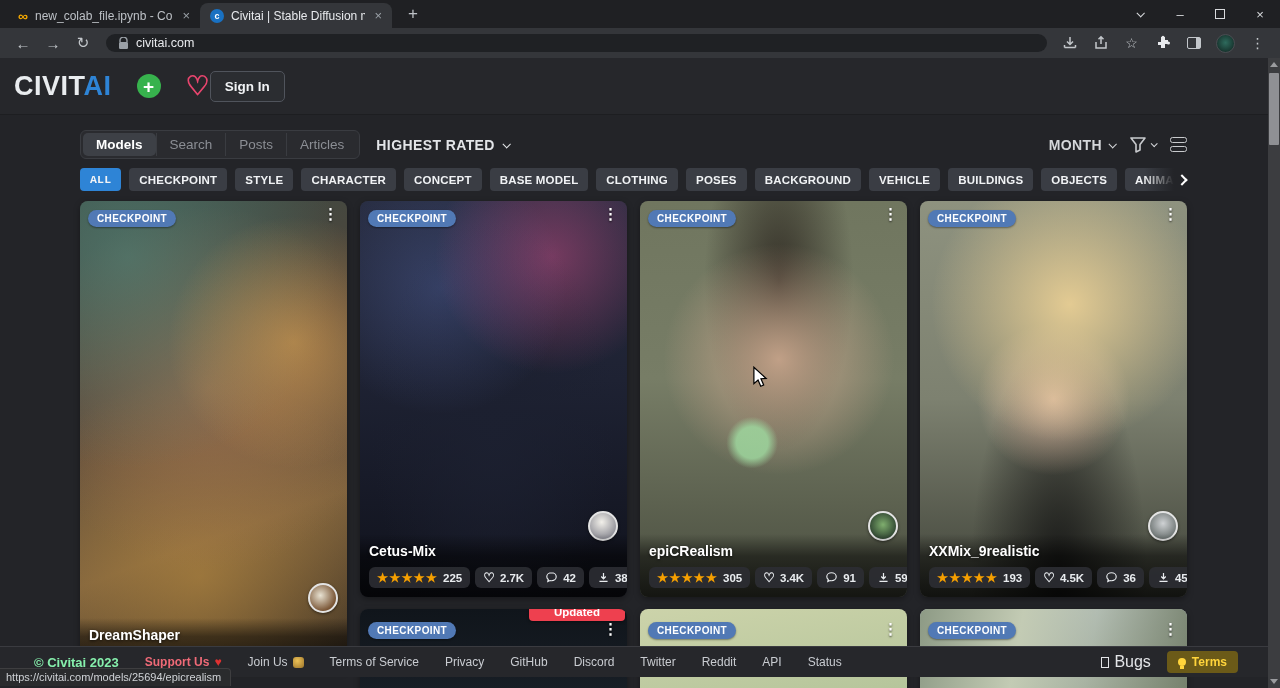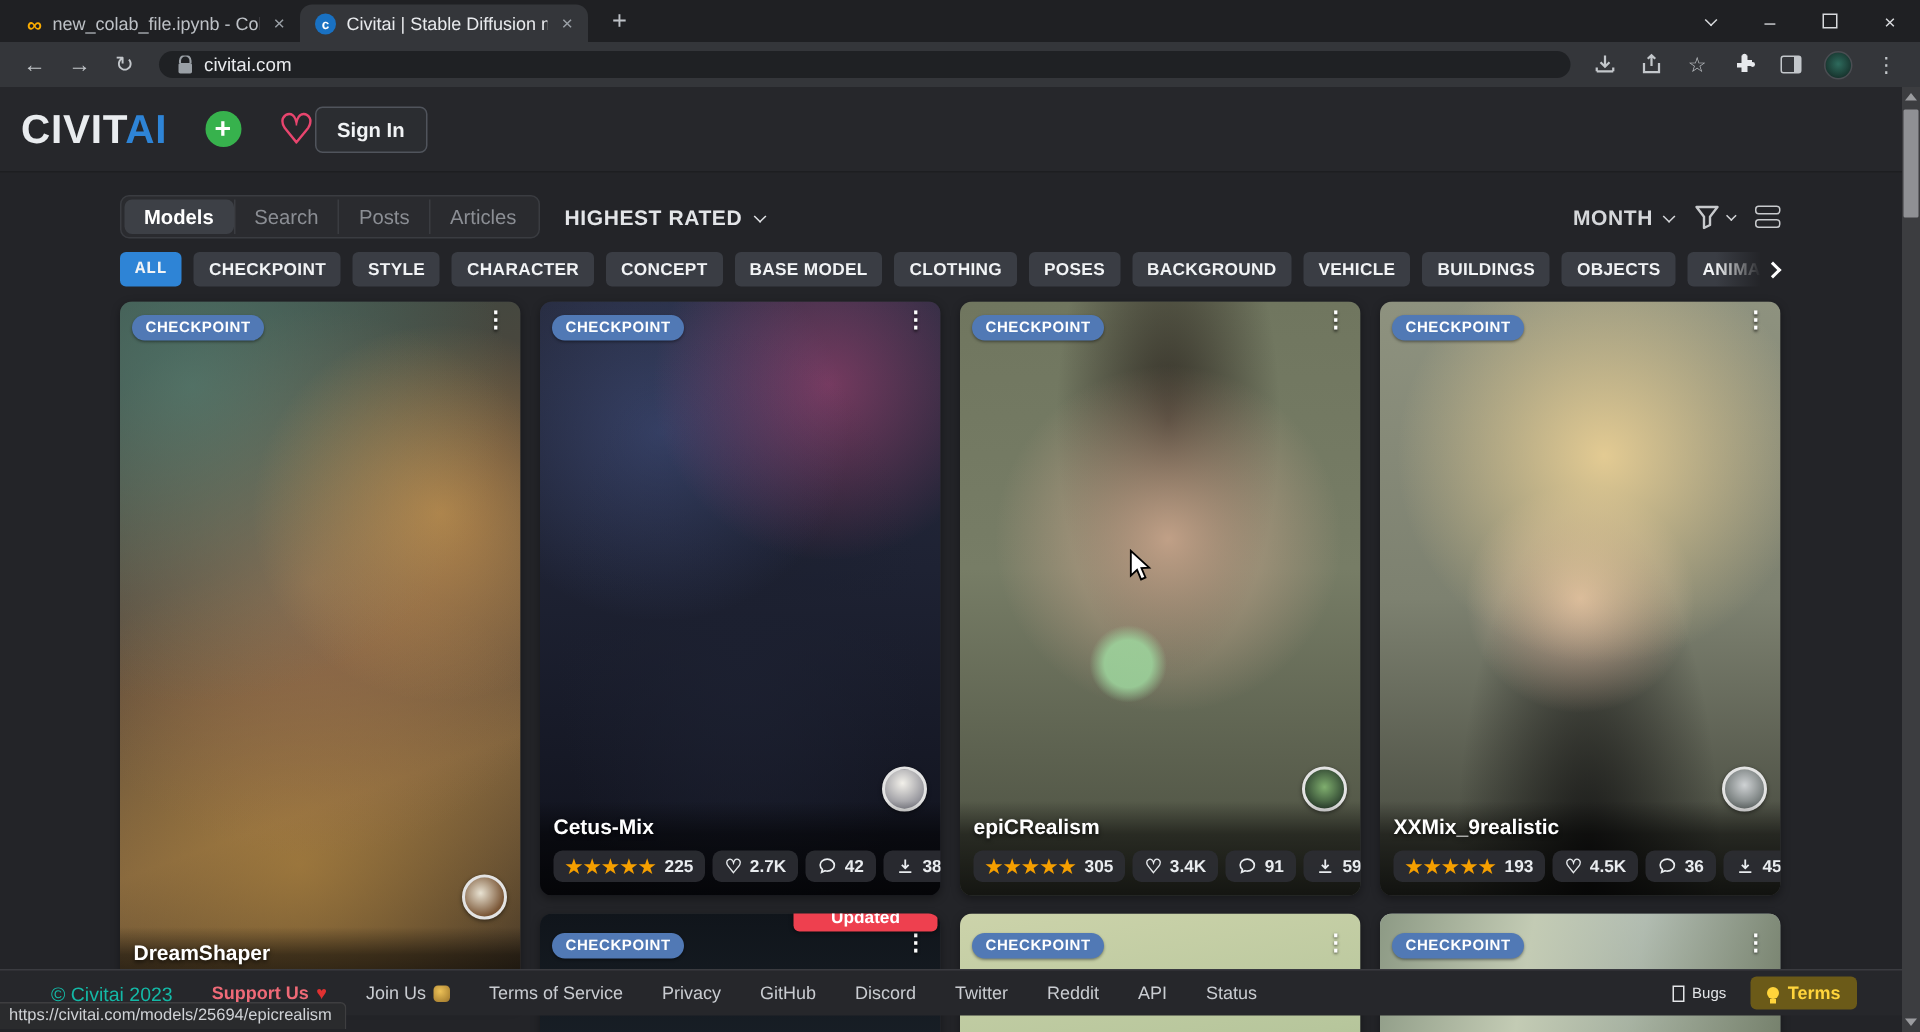--- a/index.html
+++ b/index.html
@@ -109,27 +109,27 @@
   .art-5 { background:linear-gradient(180deg, #10151b 0%, #1b222a 70%, #222a31 100%); }
   .art-6 { background:linear-gradient(170deg, #ccd3aa 0%, #b7c69c 55%, #9db58b 100%); }
   .art-7 { background:linear-gradient(100deg, #8d9a85 0%, #c3cbb4 35%, #aab4997d 60%, #6f7a65 100%),linear-gradient(180deg,#b9c4c9,#8d9a85); }
   .av-1 { background:radial-gradient(circle at 40% 40%, #e8e2d2, #7a5636 70%); }
   .av-2 { background:radial-gradient(circle at 45% 35%, #f2f0ea, #8e8e96 75%); }
   .av-3 { background:radial-gradient(circle at 50% 45%, #7fae6e, #2e4330 75%); }
   .av-4 { background:radial-gradient(circle at 50% 40%, #cfd2d4, #6e7574 75%); }
 
   
   .site-footer { position:absolute; left:0; right:12px; bottom:11px; height:31px; background:#26272b; border-top:1px solid #3a3b40; display:flex; align-items:center; padding:0 30px 0 34px; gap:26px; z-index:5; }
-  .copyright { font-size:13px; font-weight:400; color:#14b8a6; }
+  .copyright { font-size:13px; font-weight:700; color:#86efac; }
   .f-link { font-size:12px; color:#c9ccd1; display:flex; align-items:center; gap:5px; }
   .f-link.support { color:#ef6a77; font-weight:700; }
   .mini-heart { color:#e03131; font-size:12px; }
   .gold-dot { width:11px; height:11px; border-radius:3px; background:radial-gradient(circle at 40% 35%, #ecc157, #9c742a); }
   .footer-right { margin-left:auto; display:flex; align-items:center; gap:16px; }
-  .bugs-link { display:flex; align-items:center; gap:5px; color:#e3e5e8; font-size:10px;margin-left:28px; }
+  .bugs-link { display:flex; align-items:center; gap:5px; color:#e3e5e8; font-size:16px;margin-left:28px; }
   .tofu { width:8px; height:11px; border:1.2px solid #e3e5e8; }
   .ideas-btn { display:flex; align-items:center; gap:6px; background:#6b5a18; border-radius:4px; padding:4px 11px; color:var(--ideas-gold,#ffd43b); font-size:12px; font-weight:700; }
   .bulb { width:8px; height:8px; border-radius:50%; background:var(--ideas-gold,#ffd43b); position:relative; }
   .bulb::after { content:""; position:absolute; left:2px; top:8px; width:4px; height:3px; background:var(--ideas-gold,#ffd43b); }
 
   .status-bubble { position:absolute; left:0; bottom:2px; background:#2a2b2d; border:1px solid #3e3e40; border-left:none; border-bottom:none; border-radius:0 4px 0 0; padding:2px 9px 3px 6px; color:#cfd2d6; font-size:11px; z-index:6; }
 
   
   .scrollbar { position:absolute; right:0; top:0; bottom:0; width:12px; background:#3c3d40; z-index:7; }
   .sb-thumb { position:absolute; left:1px; right:1px; top:15px; height:72px; background:#8f9094; border-radius:1px; }

